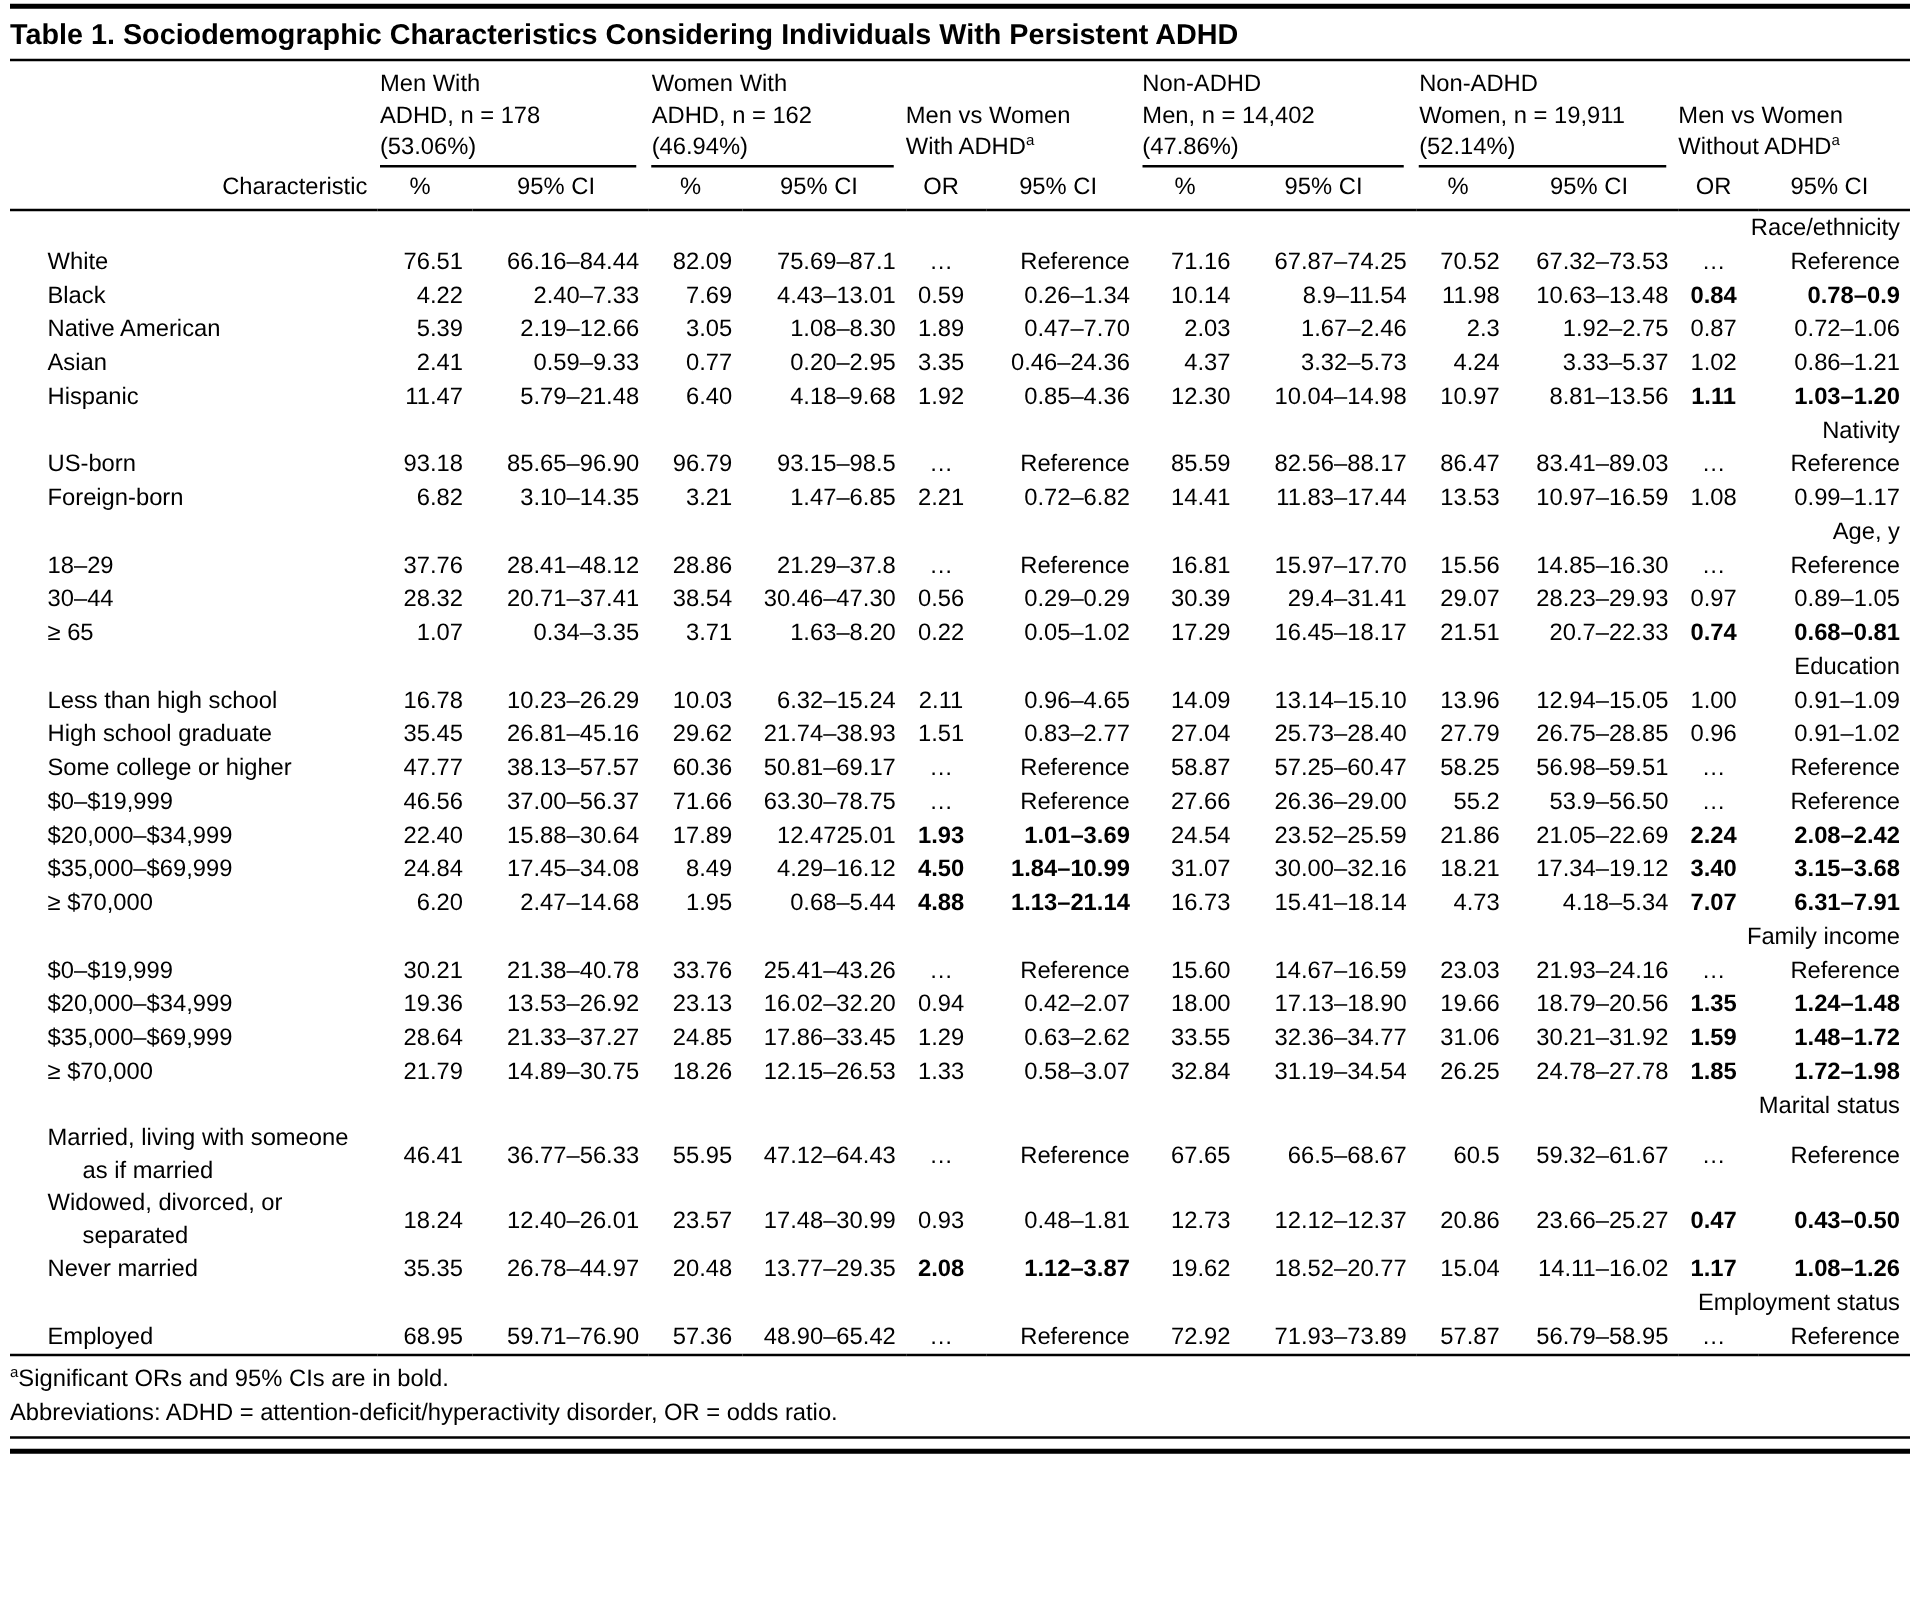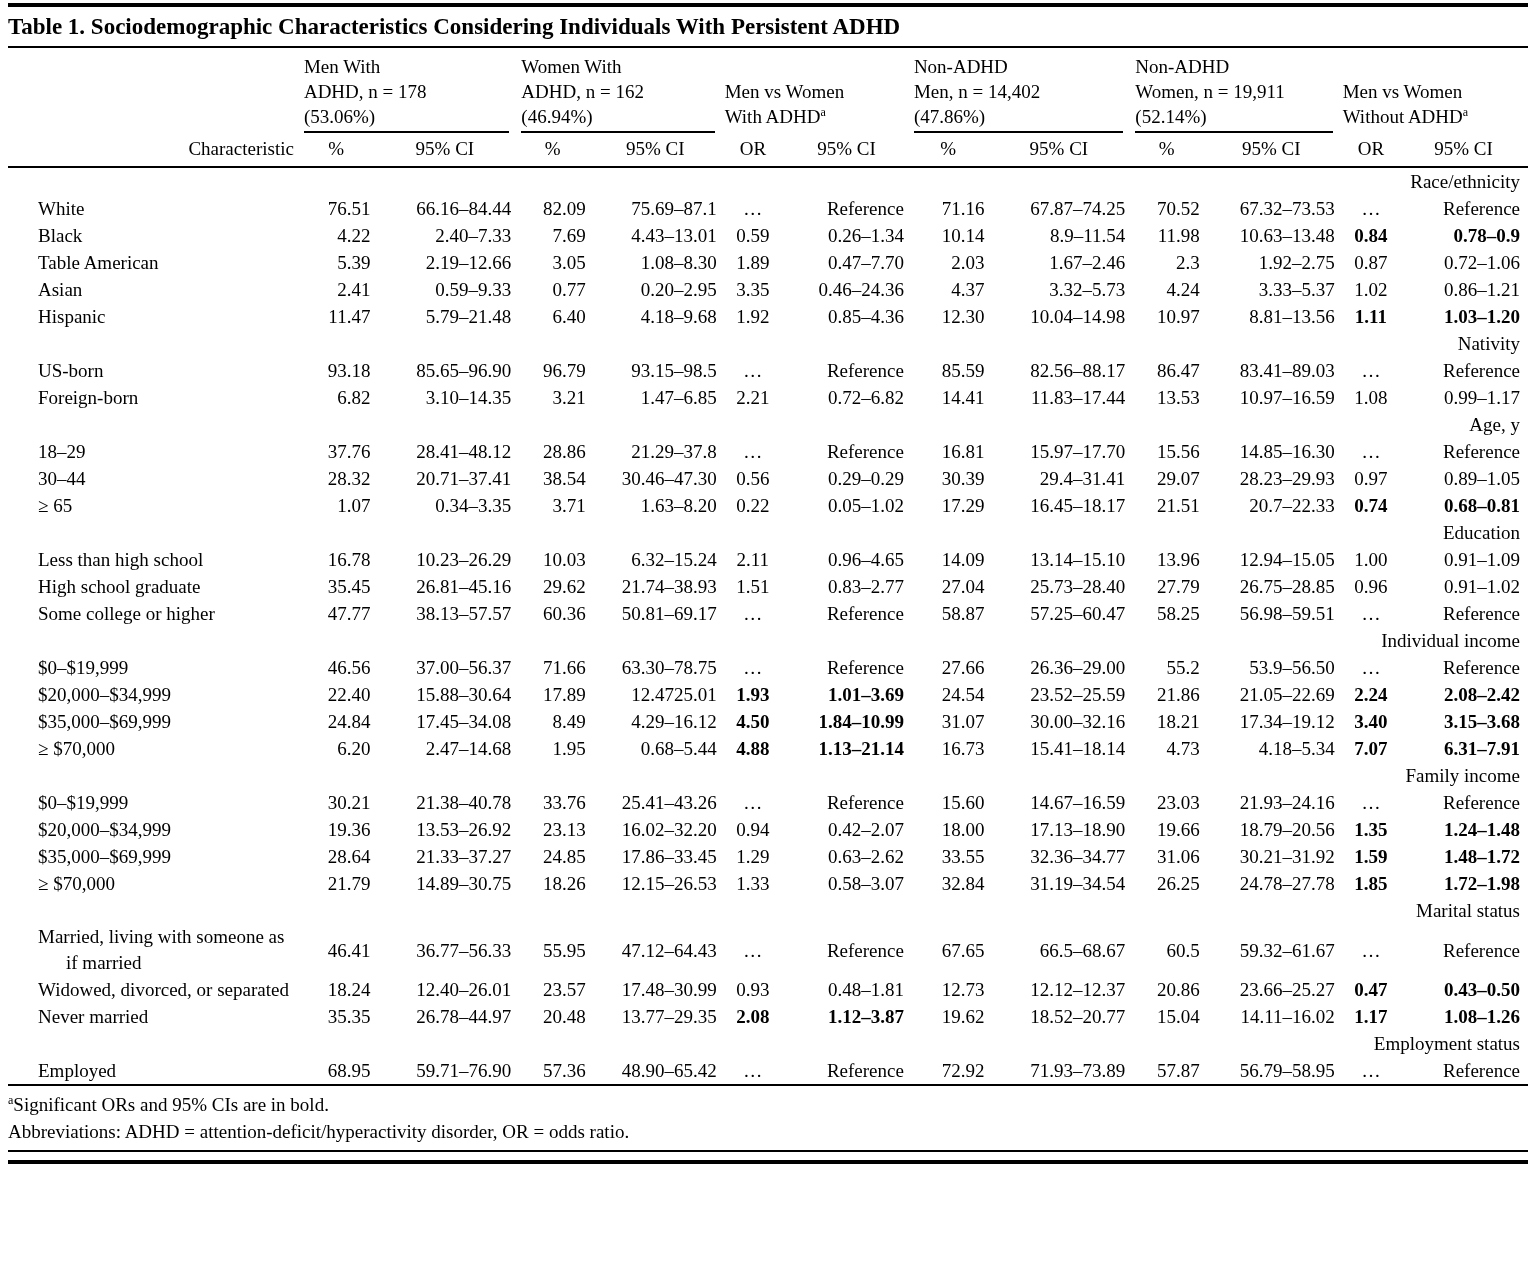--- a/index.html
+++ b/index.html
@@ -1,18 +1,18 @@
 <!DOCTYPE html>
 <html><head>
 <meta charset="utf-8">
 <style>
   * { box-sizing: border-box; }
   html, body { margin: 0; padding: 0; background: #fff; }
   body { font-family: "Liberation Sans", sans-serif; color: #000; width: 1536px; }
-  .page { width: 1536px; padding: 0 8px; font-family: Liberation Serif, serif; }
+  .page { width: 1536px; padding: 0 8px; }
   .rule-top { border-top: 4px solid #000; margin-top: 3px; }
   .title { font-size: 23px; font-weight: 700; margin: 7px 0 6px 0; }
   .rule-title { border-top: 2px solid #000; }
   table { width: 100%; border-collapse: collapse; table-layout: fixed; margin-top: 2px; }
   thead th { font-weight: 400; font-size: 19px; vertical-align: bottom; padding: 0 8px 0 0; }
   .glabel { text-align: left; line-height: 25px; padding-top: 4px; }
   .glabel.underlined { border-bottom: 2px solid #000; padding-bottom: 2px; margin: 0 2px; }
   .glabel:not(.underlined) { padding-bottom: 4px; }
   tr.subhead th { font-size: 19px; line-height: 26px; border-bottom: 2.5px solid #000; padding: 3px 8px 4px 0; text-align: center; }
   tr.subhead th.subchar { text-align: right; padding-left: 2px; }
@@ -141,21 +141,21 @@
           <td class="or">0.59</td>
           <td class="num">0.26–1.34</td>
           <td class="num">10.14</td>
           <td class="num">8.9–11.54</td>
           <td class="num">11.98</td>
           <td class="num">10.63–13.48</td>
           <td class="or bold">0.84</td>
           <td class="num bold">0.78–0.9</td>
         </tr>
         <tr>
-          <td class="lab">Table American</td>
+          <td class="lab">Native American</td>
           <td class="num">5.39</td>
           <td class="num">2.19–12.66</td>
           <td class="num">3.05</td>
           <td class="num">1.08–8.30</td>
           <td class="or">1.89</td>
           <td class="num">0.47–7.70</td>
           <td class="num">2.03</td>
           <td class="num">1.67–2.46</td>
           <td class="num">2.3</td>
           <td class="num">1.92–2.75</td>
@@ -314,23 +314,20 @@
           <td class="num">50.81–69.17</td>
           <td class="or">…</td>
           <td class="num">Reference</td>
           <td class="num">58.87</td>
           <td class="num">57.25–60.47</td>
           <td class="num">58.25</td>
           <td class="num">56.98–59.51</td>
           <td class="or">…</td>
           <td class="num">Reference</td>
         </tr>
-        <tr class="section-row">
-          <td colspan="13">Individual income</td>
-        </tr>
         <tr>
           <td class="lab">$0–$19,999</td>
           <td class="num">46.56</td>
           <td class="num">37.00–56.37</td>
           <td class="num">71.66</td>
           <td class="num">63.30–78.75</td>
           <td class="or">…</td>
           <td class="num">Reference</td>
           <td class="num">27.66</td>
           <td class="num">26.36–29.00</td>

